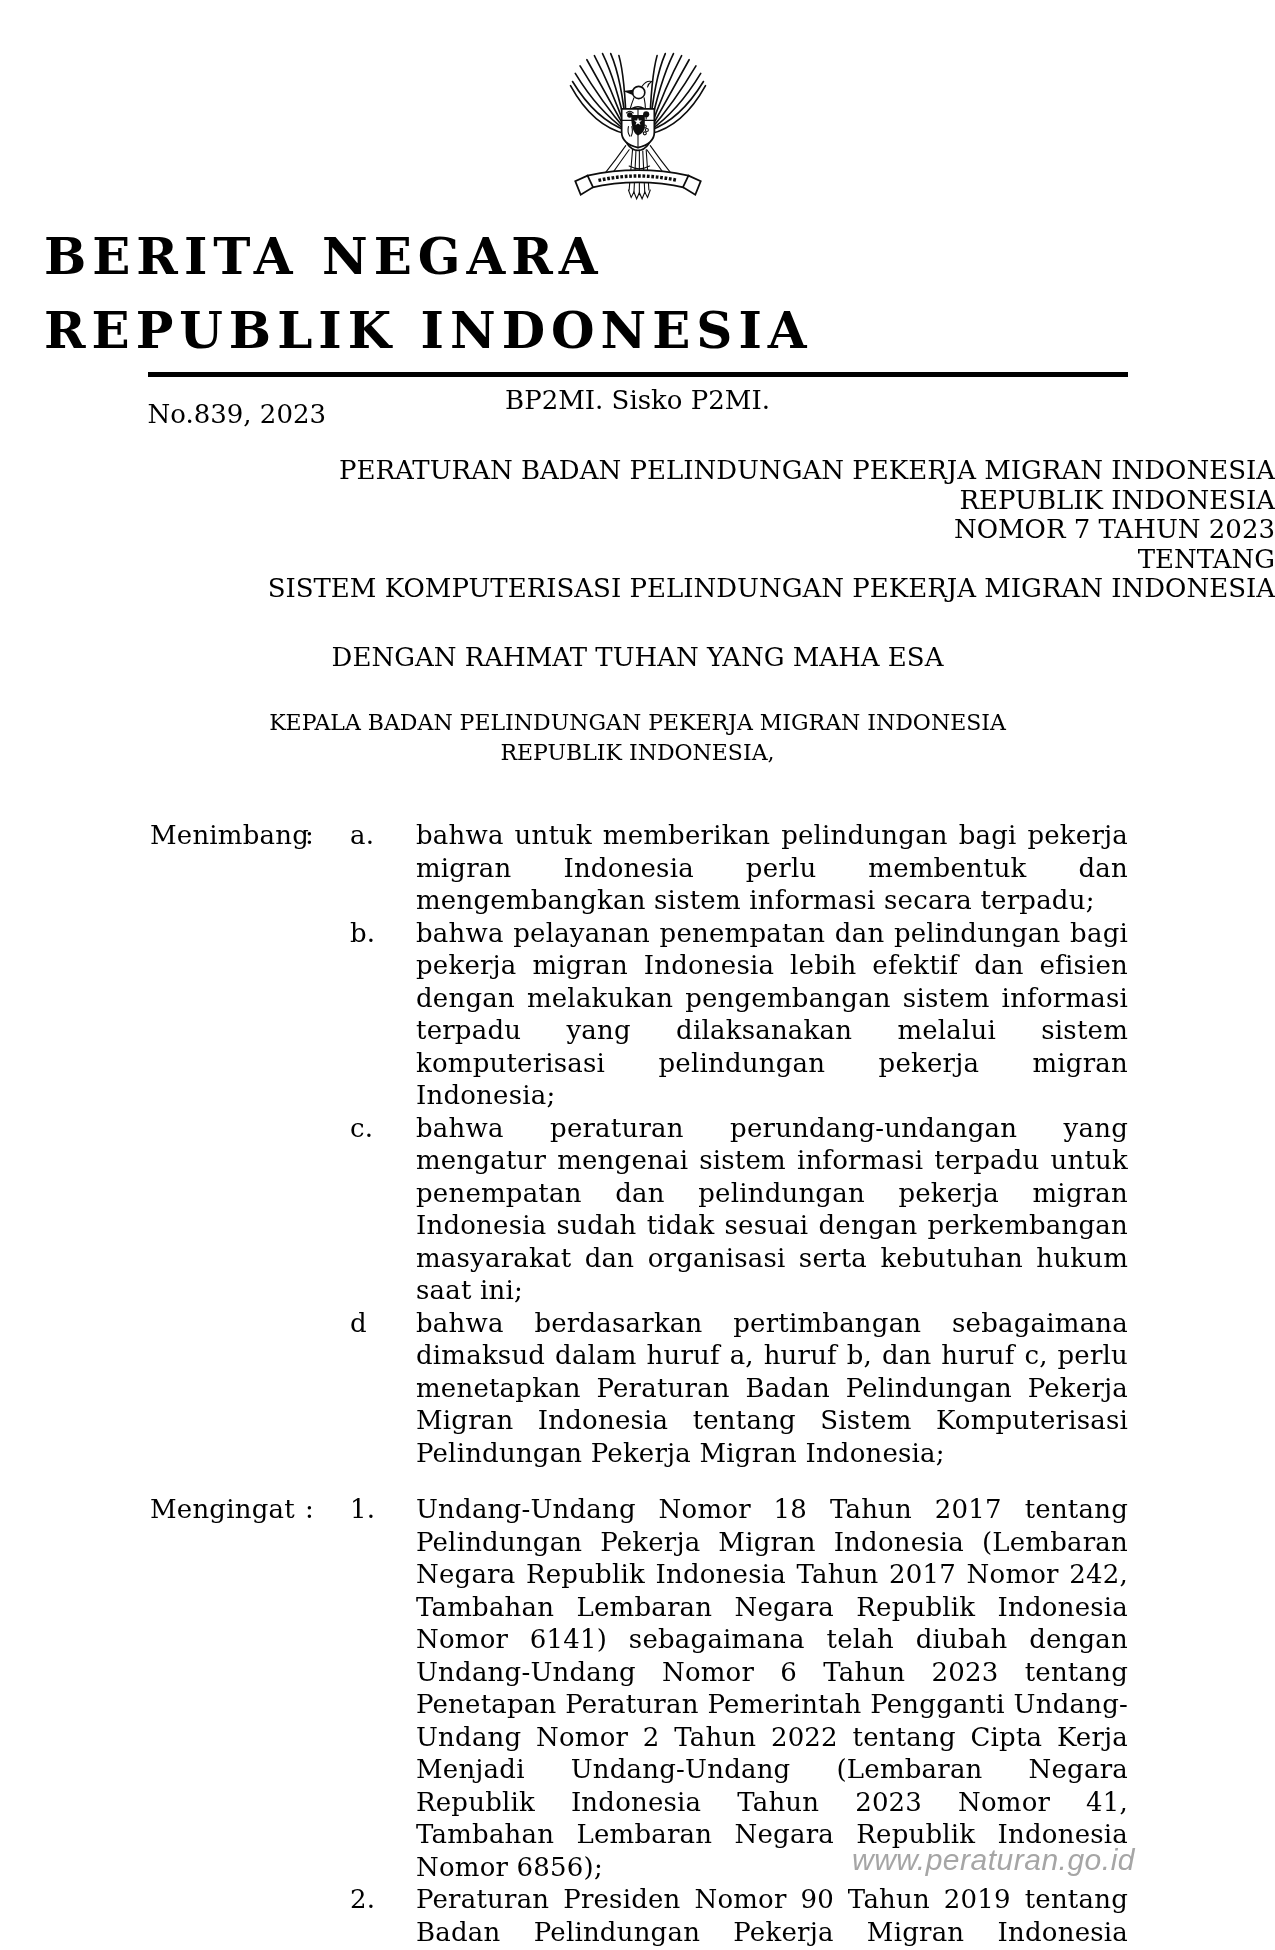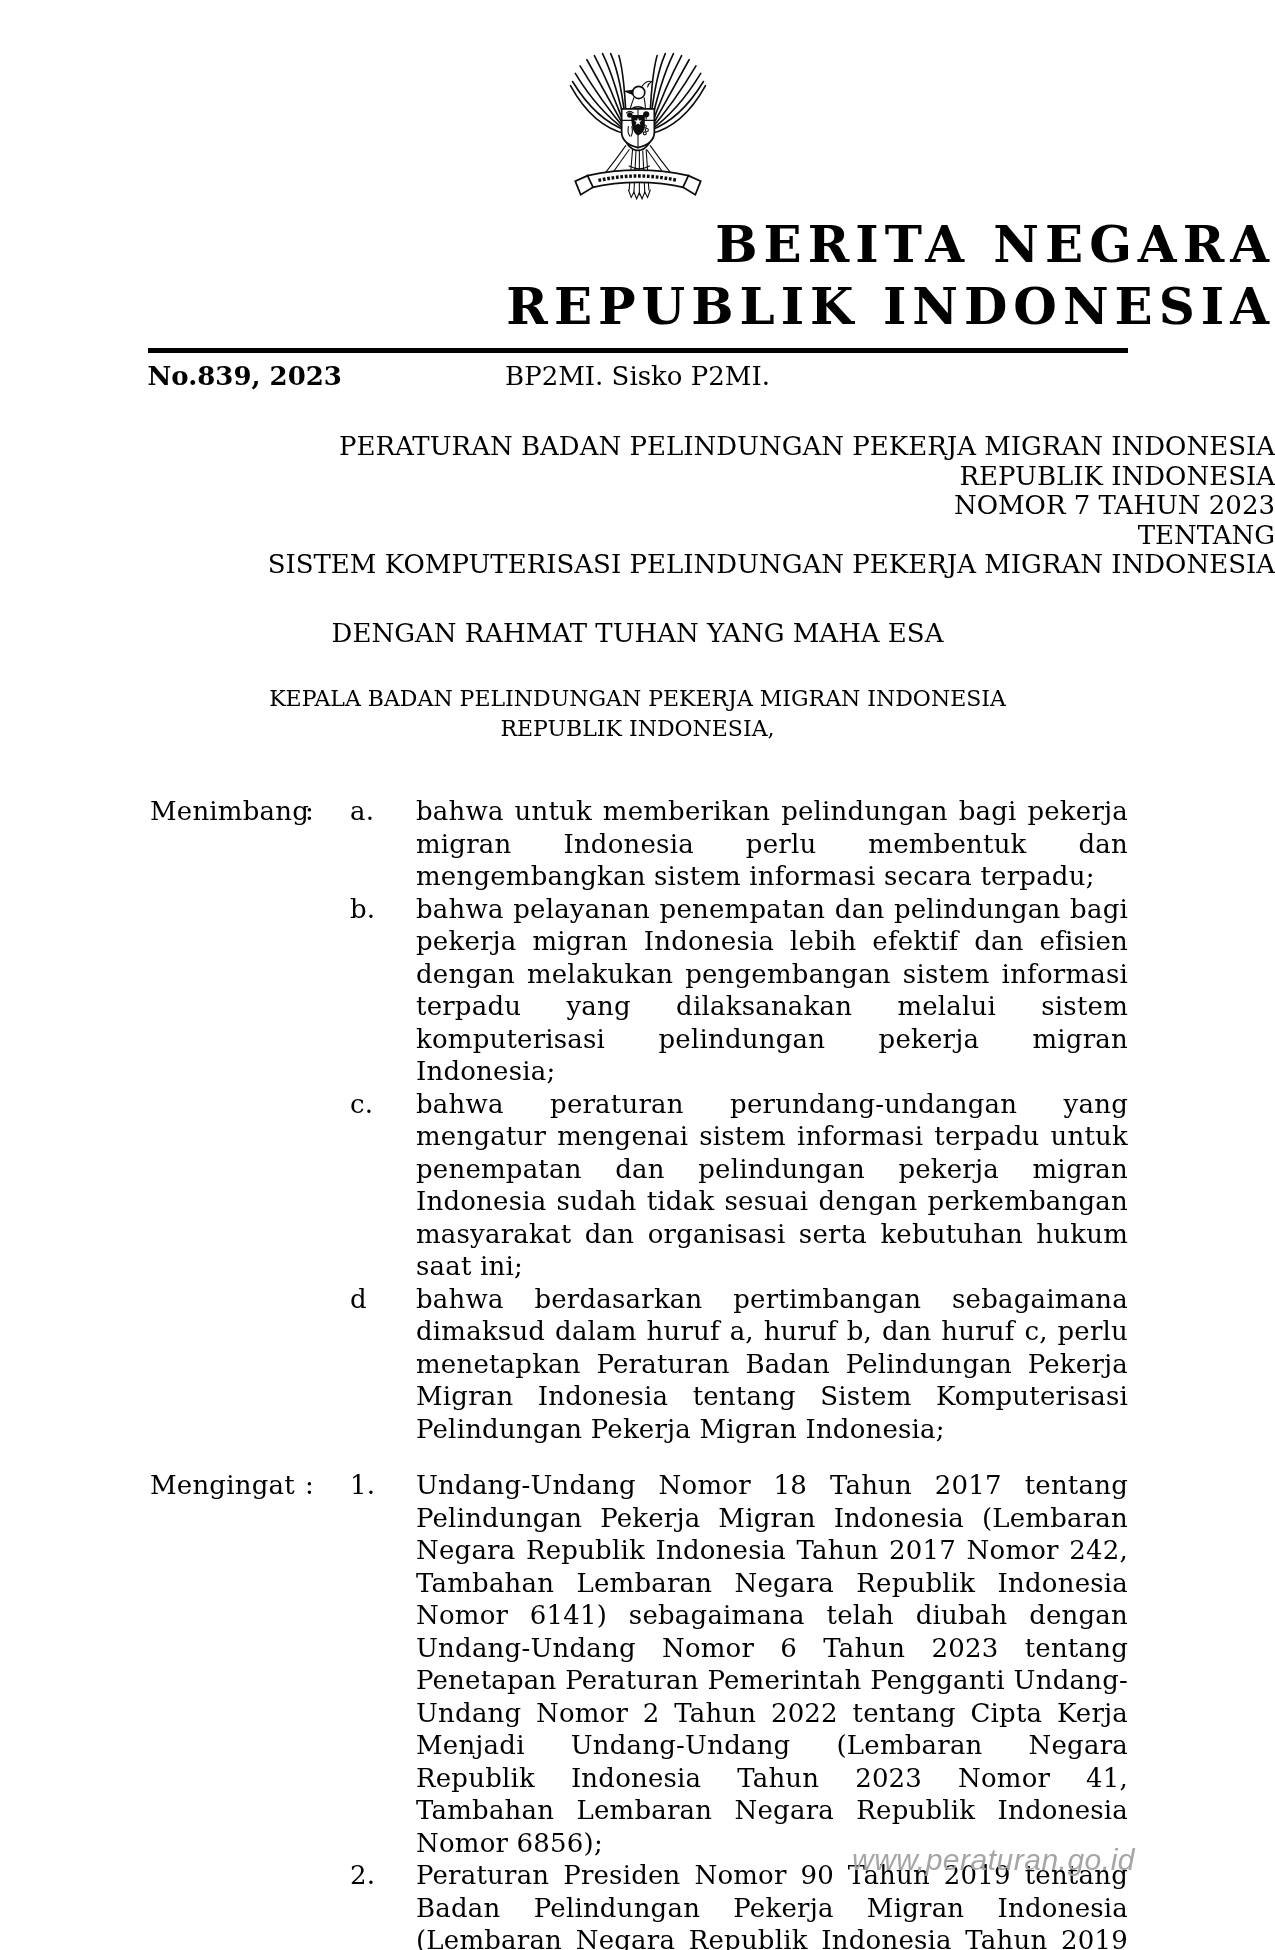--- a/index.html
+++ b/index.html
@@ -15,41 +15,42 @@
     width:1275px;height:1950px;
     background:var(--paper);
     overflow:hidden;
   }
   .emblem-wrap{
     padding-top:50px;
     display:flex;justify-content:center;
   }
   .emblem-wrap svg{display:block;}
   .masthead{
-    margin-top:0;
-    text-align:right;
+    margin-top:12px;
+    text-align:left;
     font-weight:bold;
     font-size:50px;
     line-height:62px;
     letter-spacing:6px;
+    padding-left:44px;
   }
   .rule{
     width:980px;height:5px;
     margin:10px auto 0 auto;
     background:var(--ink);
   }
   .meta-row{
     position:relative;
     width:980px;
     margin:7px auto 0 auto;
     font-size:26px;
     line-height:32px;
     height:32px;
   }
-  .meta-number{position:absolute;left:0;top:0;font-weight:bold;}
+  .meta-number{position:absolute;left:0;top:14px;}
   .meta-subject{position:absolute;left:50%;top:0;transform:translateX(-50%);white-space:nowrap;}
   .reg-title{
     margin-top:40px;
     text-align:right;
     font-size:26px;
     line-height:29.5px;
   }
   .invocation{
     margin-top:39px;
     text-align:center;

